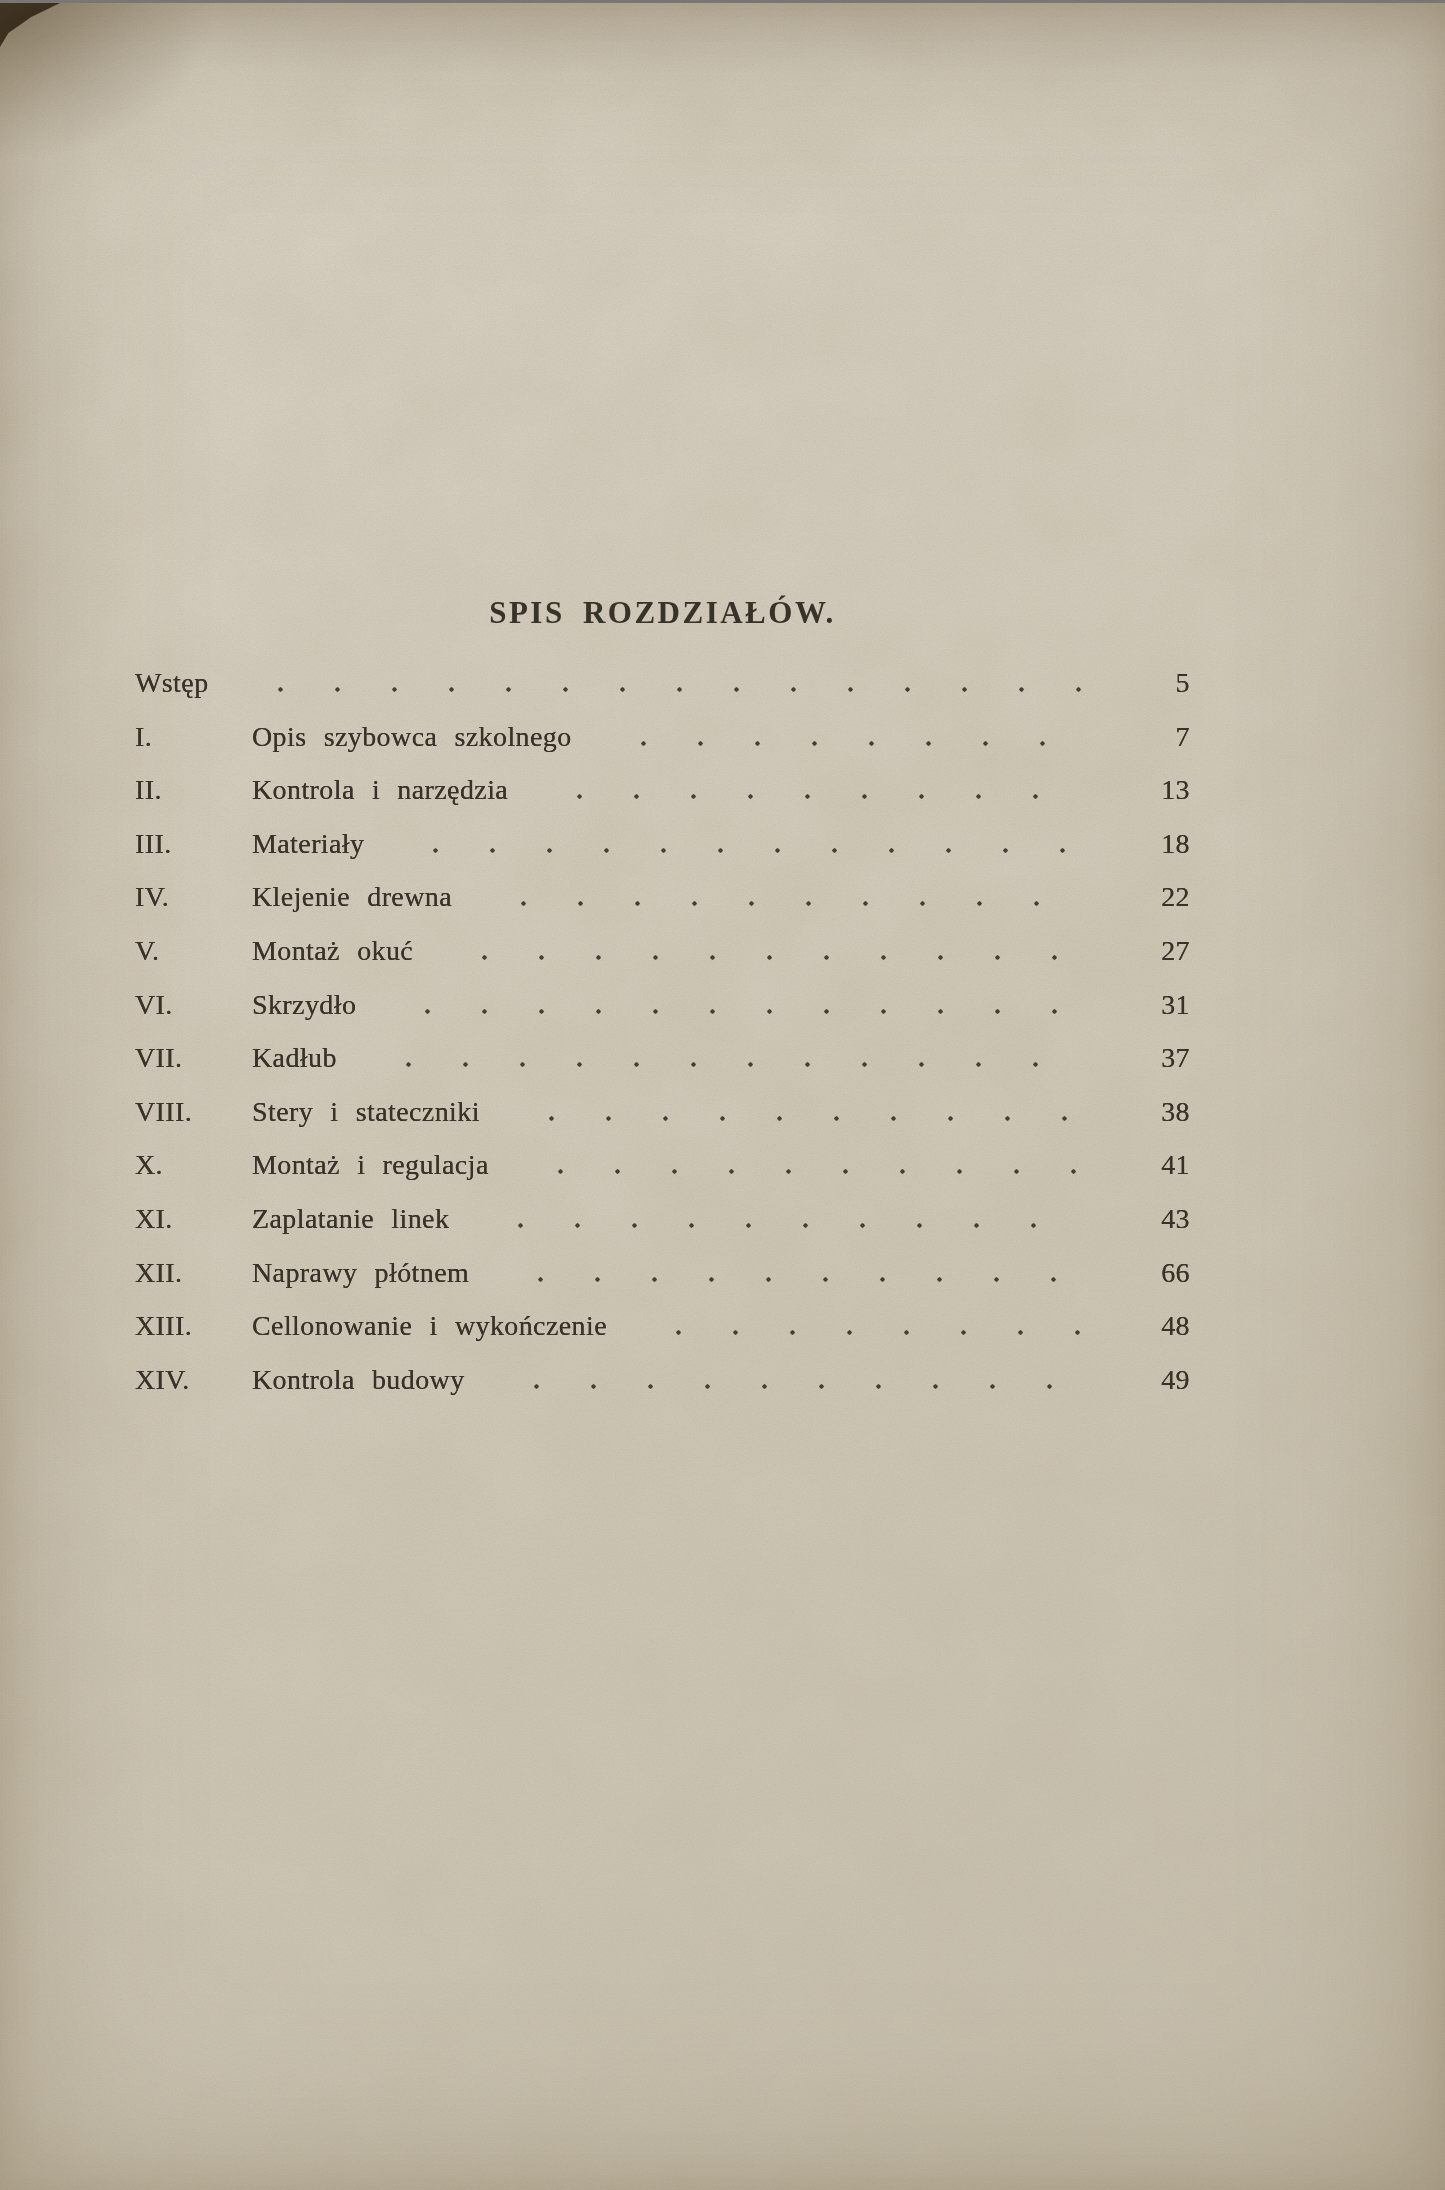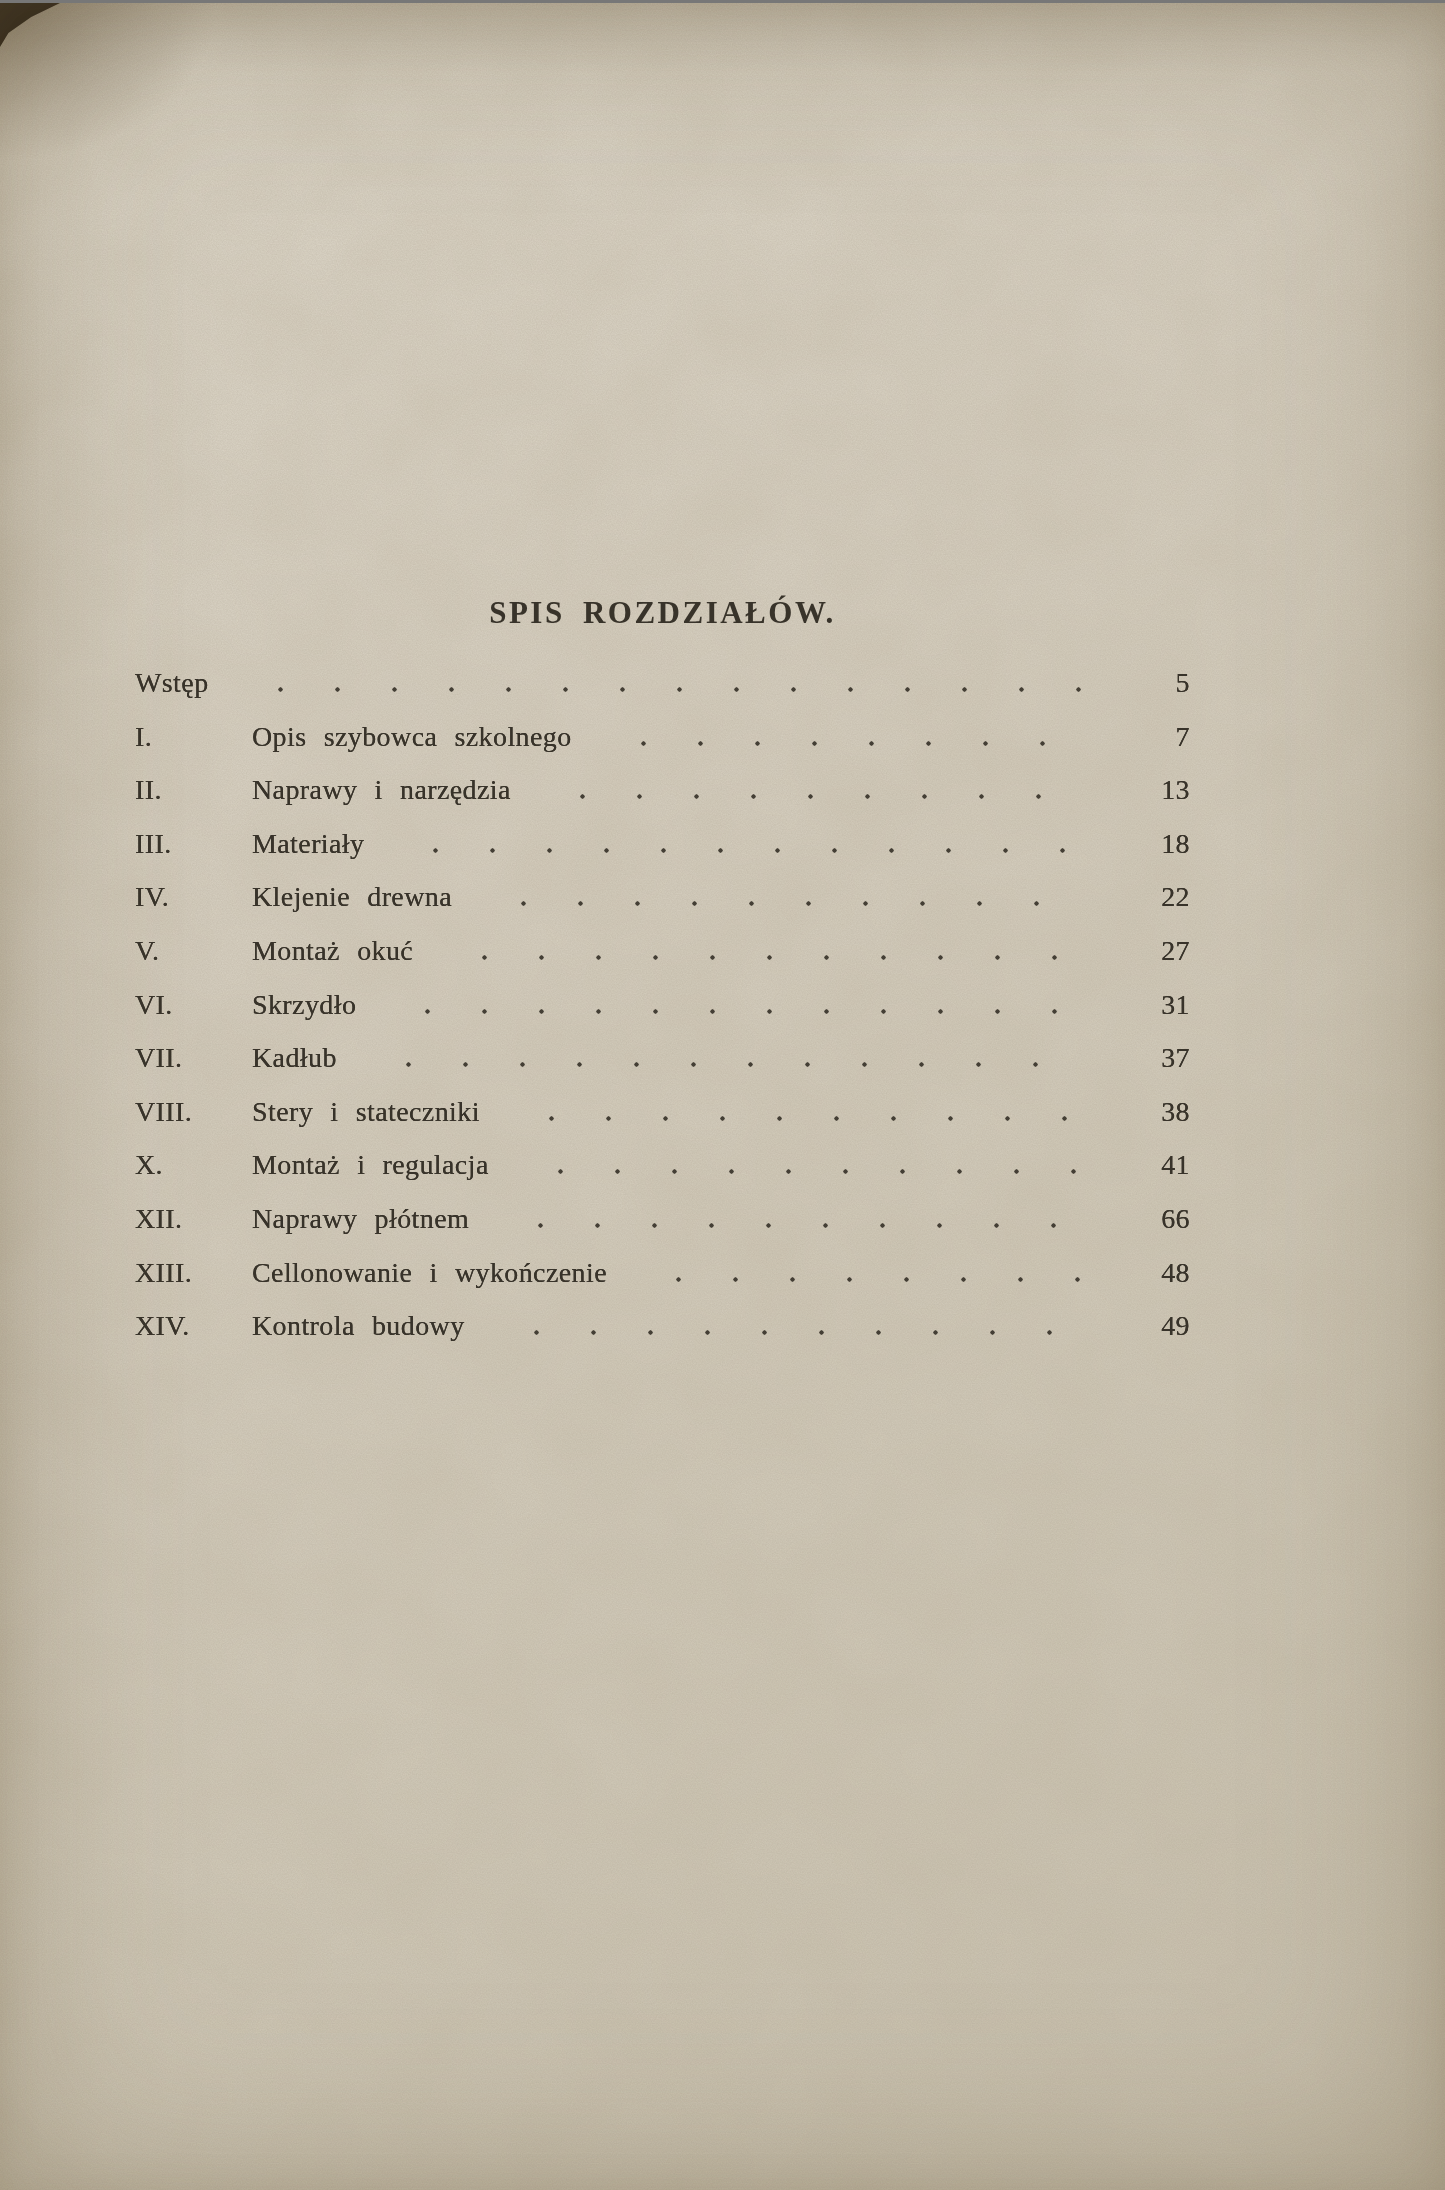--- a/index.html
+++ b/index.html
@@ -114,21 +114,21 @@
 
   <div class="row">
     <span class="numeral">I.</span>
     <span class="title">Opis szybowca szkolnego</span>
     <span class="leader"></span>
     <span class="pagenum">7</span>
   </div>
 
   <div class="row">
     <span class="numeral">II.</span>
-    <span class="title">Naprawy i narzędzia</span>
+    <span class="title">Kontrola i narzędzia</span>
     <span class="leader"></span>
     <span class="pagenum">13</span>
   </div>
 
   <div class="row">
     <span class="numeral">III.</span>
     <span class="title">Materiały</span>
     <span class="leader"></span>
     <span class="pagenum">18</span>
   </div>
@@ -169,20 +169,26 @@
   </div>
 
 
   <div class="row">
     <span class="numeral">X.</span>
     <span class="title">Montaż i regulacja</span>
     <span class="leader"></span>
     <span class="pagenum">41</span>
   </div>
 
+  <div class="row">
+    <span class="numeral">XI.</span>
+    <span class="title">Zaplatanie linek</span>
+    <span class="leader"></span>
+    <span class="pagenum">43</span>
+  </div>
 
   <div class="row">
     <span class="numeral">XII.</span>
     <span class="title">Naprawy płótnem</span>
     <span class="leader"></span>
     <span class="pagenum">66</span>
   </div>
 
   <div class="row">
     <span class="numeral">XIII.</span>

